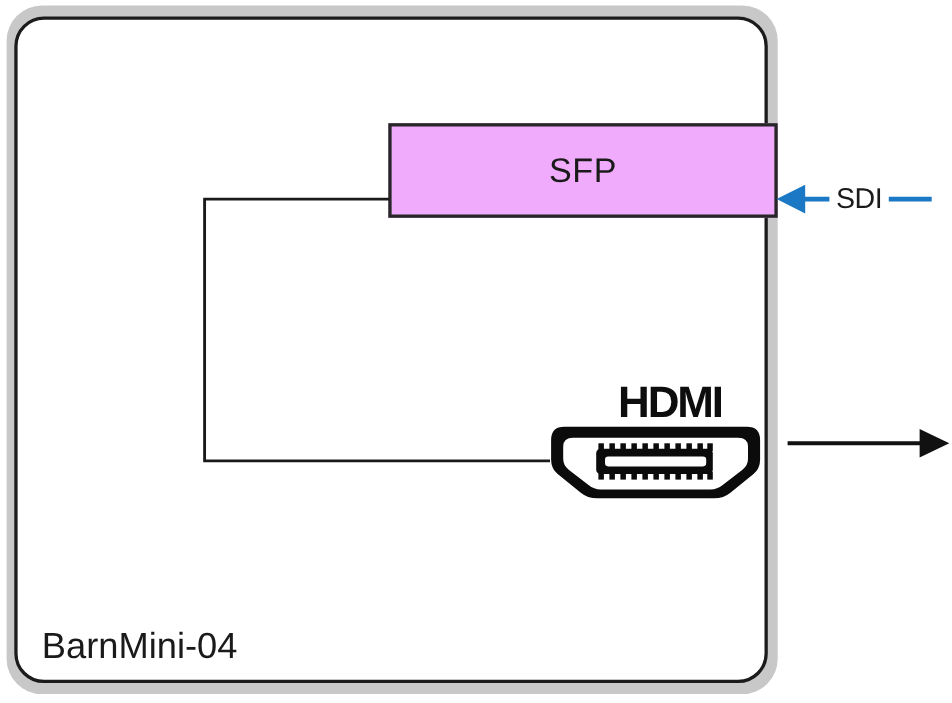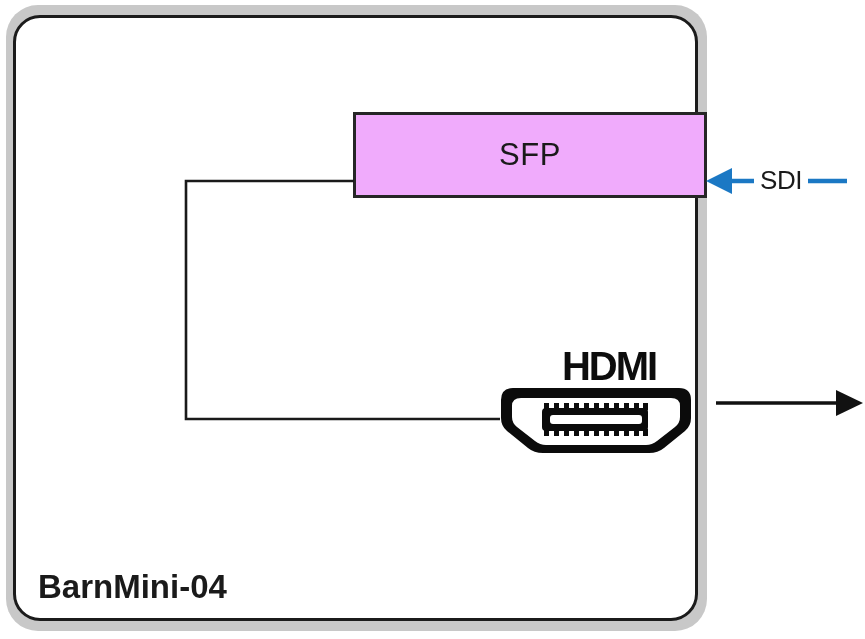--- a/index.html
+++ b/index.html
@@ -92,21 +92,20 @@
     letter-spacing: -0.5px;
     color: #1a1a1a;
   }
   .device-name {
     position: absolute;
     left: 38px;
     top: 570px;
     font-size: 33px;
     line-height: 34px;
     color: #1a1a1a;
-    font-weight: bold;
   }
 </style>
 </head>
 <body>
 
 <div class="stage">
 
   <div class="casing">
     <div class="body-panel"></div>
   </div>

